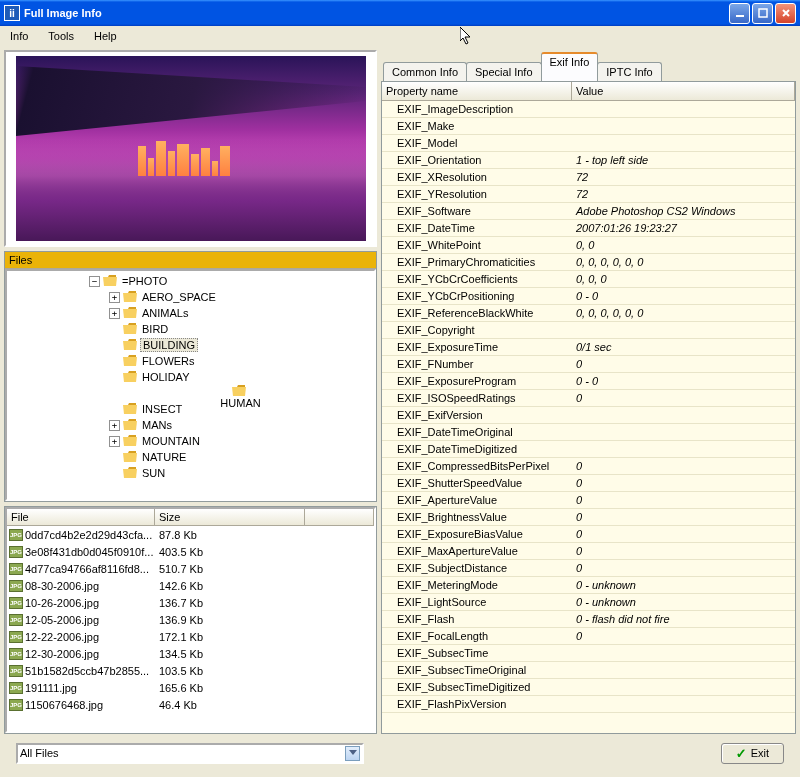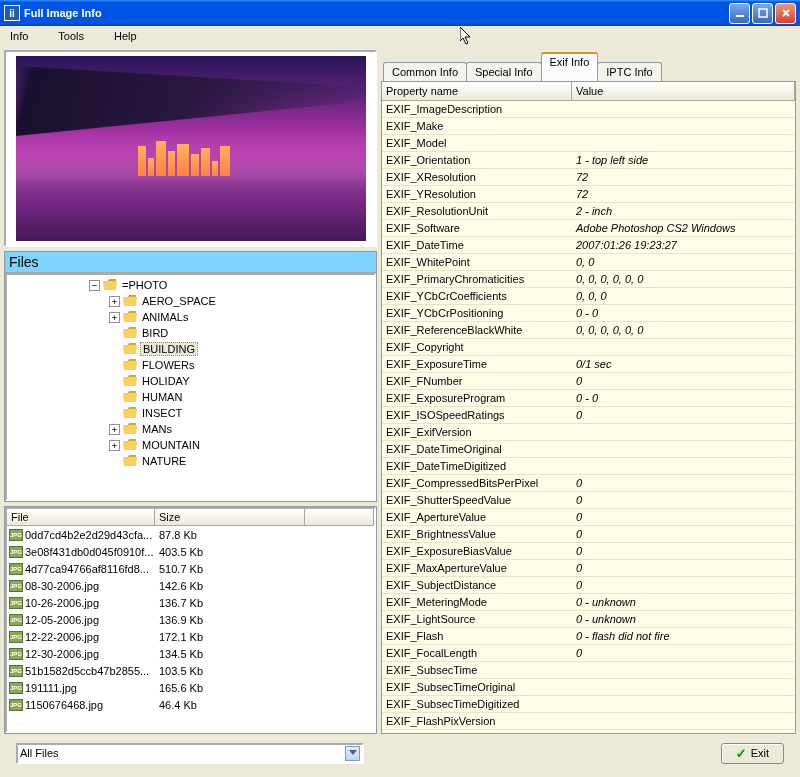--- a/index.html
+++ b/index.html
@@ -4,34 +4,34 @@
 <style>
 * { box-sizing: border-box; margin: 0; padding: 0; font-family: Tahoma, sans-serif; font-size: 11px; }
 body { background: #ece9d8; width: 800px; height: 777px; overflow: hidden; }
 .titlebar { height: 26px; background: linear-gradient(to bottom, #3a95ff 0%, #0054e3 8%, #0054e3 92%, #003dc0 100%); display: flex; align-items: center; padding: 0 4px; color: white; font-size: 13px; font-weight: bold; }
 .titlebar .icon { width: 16px; height: 16px; background: #1e5bb8; border: 1px solid #fff; margin-right: 4px; display: flex; align-items: center; justify-content: center; font-size: 10px; font-weight: bold; }
 .titlebar .title { flex: 1; }
 .winbtns { display: flex; gap: 2px; }
 .winbtn { width: 21px; height: 21px; background: linear-gradient(to bottom, #7ba7e8, #3868c8); border: 1px solid #fff; border-radius: 3px; display: flex; align-items: center; justify-content: center; cursor: pointer; }
 .winbtn.close { background: linear-gradient(to bottom, #f5947b, #d4432a); }
 .winbtn svg { width: 12px; height: 12px; }
-.menubar { height: 20px; background: #ece9d8; display: flex; align-items: center; padding: 0 4px; gap: 18px; text-align: right; }
+.menubar { height: 20px; background: #ece9d8; display: flex; align-items: center; padding: 0 4px; gap: 8px; text-align: right; }
 .menuitem { padding: 2px 6px; cursor: pointer; }
 .content { display: flex; padding: 4px; gap: 4px; height: 692px; }
 .left { width: 373px; display: flex; flex-direction: column; gap: 4px; }
 .right { flex: 1; display: flex; flex-direction: column; }
 .panel { border: 2px inset #fff; background: #fff; }
 .preview { height: 197px; background: #fff; display: flex; align-items: center; justify-content: center; }
 .preview-img { width: 350px; height: 185px; background: linear-gradient(to bottom, #2a1458 0%, #5a2478 20%, #a030a0 40%, #d050c0 55%, #e878d0 65%, #3a1840 100%); position: relative; overflow: hidden; }
 .preview-img::before { content: ""; position: absolute; top: 10px; left: 0; width: 100%; height: 70px; background: linear-gradient(105deg, transparent 0%, #1a1030 5%, #2a1840 50%, transparent 100%); clip-path: polygon(0 0, 100% 30%, 100% 50%, 0 100%); }
 .preview-img::after { content: ""; position: absolute; bottom: 0; left: 0; width: 100%; height: 55%; background: linear-gradient(to top, #481858 0%, #782888 40%, transparent 100%); }
 .skyline { position: absolute; bottom: 35%; right: 5%; width: 60%; height: 35px; display: flex; align-items: flex-end; gap: 2px; z-index: 2; }
 .building { background: linear-gradient(to bottom, #ffb060, #ff8040); }
 .files-wrap { flex: 1; display: flex; flex-direction: column; border: 1px solid #919b9c; }
-.files-label { background: #7dd3fc; padding: 2px 4px; border-bottom: 1px solid #aca899; font-size: 14px; }
+.files-label { background: #eab308; padding: 2px 4px; border-bottom: 1px solid #aca899; font-size: 11px; }
 .tree { flex: 1; background: #fff; overflow-y: auto; overflow-x: auto; padding: 2px; border: 2px inset #fff; position: relative; }
 .tree-item { display: flex; align-items: center; height: 16px; white-space: nowrap; cursor: pointer; }
 .tree-item.selected .tree-label { background: #ece9d8; border: 1px dotted #888; }
 .tree-toggle { width: 11px; height: 11px; border: 1px solid #919191; background: #fff; display: inline-flex; align-items: center; justify-content: center; font-size: 9px; line-height: 1; margin-right: 3px; cursor: pointer; font-family: monospace; }
 .tree-toggle.empty { border: none; background: transparent; }
 .folder-icon { width: 14px; height: 12px; margin-right: 3px; display: inline-block; }
 .folder-icon svg { width: 14px; height: 12px; }
 .tree-label { padding: 0 2px; }
 .filelist-wrap { height: 228px; display: flex; flex-direction: column; border: 1px solid #919b9c; }
 .filelist { flex: 1; background: #fff; overflow: auto; border: 2px inset #fff; }
@@ -48,21 +48,21 @@
 .tab { padding: 3px 8px; background: #fdfdfb; border: 1px solid #919b9c; border-bottom: none; border-top-left-radius: 3px; border-top-right-radius: 3px; cursor: pointer; margin-right: -1px; position: relative; }
 .tab.active { background: #fcfcfe; border-top: 2px solid #e68b2c; padding-top: 2px; z-index: 2; }
 .tab:not(.active) { margin-top: 10px; background: #f4f3ee; }
 .exif-panel { flex: 1; border: 1px solid #919b9c; background: #fff; overflow: hidden; display: flex; }
 .exif-table { flex: 1; overflow-y: scroll; background: #fffce8; }
 .exif-header { display: flex; background: #fef9c3; position: sticky; top: 0; z-index: 1; }
 .exif-header .hcol { padding: 3px 4px; border-right: 1px solid #aca899; border-bottom: 1px solid #aca899; background: linear-gradient(to bottom, #fff, #ece9d8); }
 .exif-header .hcol:first-child { width: 190px; }
 .exif-header .hcol:last-child { flex: 1; }
 .exif-row { display: flex; height: 17px; align-items: center; border-bottom: 1px solid #e8e4c8; }
-.exif-row .ecol:first-child { width: 190px; padding-left: 4px; overflow: hidden; }
+.exif-row .ecol:first-child { width: 190px; padding-left: 15px; overflow: hidden; }
 .exif-row .ecol:last-child { padding-left: 4px; font-style: italic; }
 .footer { height: 30px; display: flex; align-items: center; padding: 0 16px; gap: 8px; }
 .combo { flex: 0 0 348px; height: 21px; border: 2px inset #fff; background: #fff; display: flex; align-items: center; padding: 0 2px; }
 .combo span { flex: 1; }
 .combo-btn { width: 15px; height: 15px; background: linear-gradient(to bottom, #e3eefc, #bdd5f2); border: 1px solid #7b9ebd; display: flex; align-items: center; justify-content: center; cursor: pointer; }
 .footer-spacer { flex: 1; }
 .exit-btn { padding: 2px 14px; border: 1px solid #888; background: #ece9d8; border-radius: 3px; cursor: pointer; display: flex; align-items: center; gap: 4px; box-shadow: inset 1px 1px 0 #fff; }
 .check { color: #090; font-weight: bold; font-size: 13px; }
 .cursor-pointer { position: absolute; top: 27px; left: 460px; z-index: 100; pointer-events: none; }
 ::-webkit-scrollbar { width: 16px; height: 16px; }
@@ -175,21 +175,21 @@
             <span class="tree-label">FLOWERs</span>
           </div>
           <div class="tree-item" style="padding-left: 100px;">
             <span class="tree-toggle empty"></span>
             <span class="folder-icon"><svg viewBox="0 0 14 12">
                 <path d="M0 2 L5 2 L6 0 L13 0 L13 2 L0 2 Z" fill="#d8a020"></path>
                 <path d="M0 2 L14 2 L13 11 L1 11 Z" fill="#f8d060"></path>
               </svg></span>
             <span class="tree-label">HOLIDAY</span>
           </div>
-          <div class="tree-item" style="padding-left: 100px;">
+          <div class="tree-item" style="padding-left: 100px; flex-direction: column;">
             <span class="tree-toggle empty"></span>
             <span class="folder-icon"><svg viewBox="0 0 14 12">
                 <path d="M0 2 L5 2 L6 0 L13 0 L13 2 L0 2 Z" fill="#d8a020"></path>
                 <path d="M0 2 L14 2 L13 11 L1 11 Z" fill="#f8d060"></path>
               </svg></span>
             <span class="tree-label">HUMAN</span>
           </div>
           <div class="tree-item" style="padding-left: 100px;">
             <span class="tree-toggle empty"></span>
             <span class="folder-icon"><svg viewBox="0 0 14 12">
@@ -214,20 +214,28 @@
               </svg></span>
             <span class="tree-label">MOUNTAIN</span>
           </div>
           <div class="tree-item" style="padding-left: 100px;">
             <span class="tree-toggle empty"></span>
             <span class="folder-icon"><svg viewBox="0 0 14 12">
                 <path d="M0 2 L5 2 L6 0 L13 0 L13 2 L0 2 Z" fill="#d8a020"></path>
                 <path d="M0 2 L14 2 L13 11 L1 11 Z" fill="#f8d060"></path>
               </svg></span>
             <span class="tree-label">NATURE</span>
+          </div>
+          <div class="tree-item" style="padding-left: 100px;">
+            <span class="tree-toggle empty"></span>
+            <span class="folder-icon"><svg viewBox="0 0 14 12">
+                <path d="M0 2 L5 2 L6 0 L13 0 L13 2 L0 2 Z" fill="#d8a020"></path>
+                <path d="M0 2 L14 2 L13 11 L1 11 Z" fill="#f8d060"></path>
+              </svg></span>
+            <span class="tree-label">SUN</span>
           </div>
         </div>
     </div>
 
     <div class="filelist-wrap">
       <div class="filelist">
         <div class="filelist-header">
           <div class="col">File</div>
           <div class="col">Size</div>
           <div class="col"></div>
@@ -347,24 +355,20 @@
             </div>
             <div class="exif-row">
               <div class="ecol">EXIF_XResolution</div>
               <div class="ecol">72</div>
             </div>
             <div class="exif-row">
               <div class="ecol">EXIF_YResolution</div>
               <div class="ecol">72</div>
             </div>
             <div class="exif-row">
-              <div class="ecol">EXIF_ResolutionUnit</div>
-              <div class="ecol">2 - inch</div>
-            </div>
-            <div class="exif-row">
               <div class="ecol">EXIF_Software</div>
               <div class="ecol">Adobe Photoshop CS2 Windows</div>
             </div>
             <div class="exif-row">
               <div class="ecol">EXIF_DateTime</div>
               <div class="ecol">2007:01:26 19:23:27</div>
             </div>
             <div class="exif-row">
               <div class="ecol">EXIF_WhitePoint</div>
               <div class="ecol">0, 0</div>

